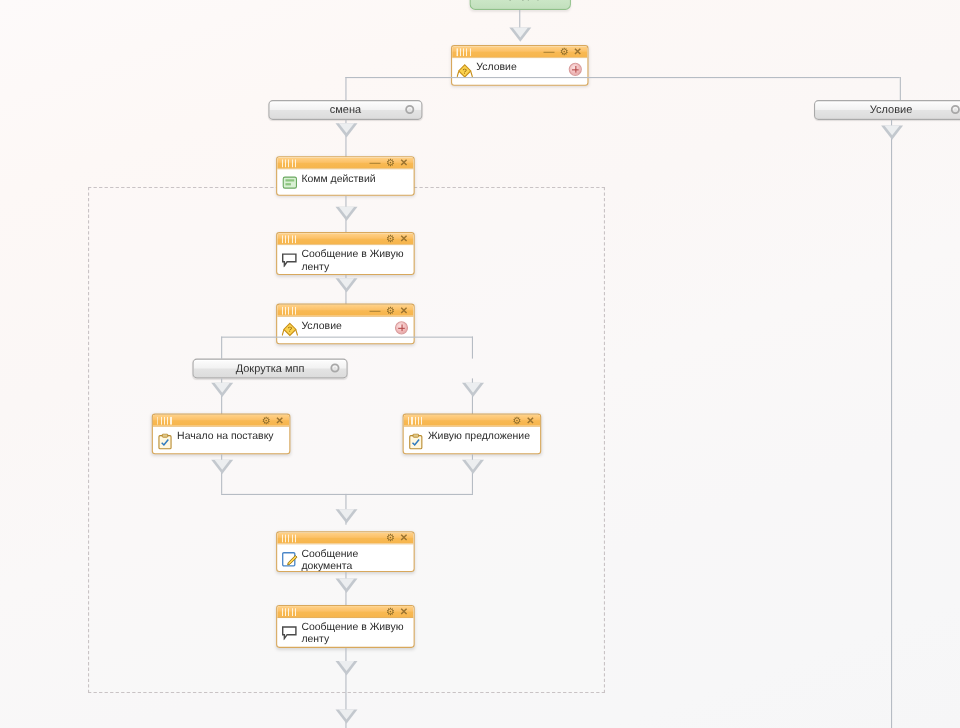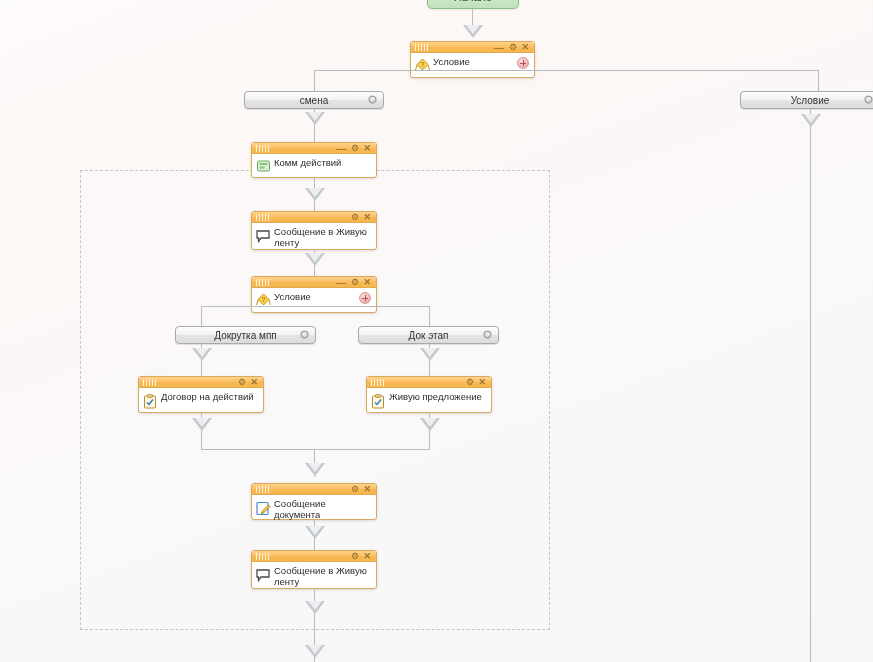--- a/index.html
+++ b/index.html
@@ -250,29 +250,20 @@
   <div class="pill" style="left:131px; top:326px; width:141px;margin-left:44px;">
     <span class="pill-label">Докрутка мпп</span>
     <span class="gear">
       <svg class="gear-svg" width="9" height="9" viewBox="0 0 12 12">
         <circle cx="6" cy="6" r="4.4" fill="none" stroke="#a8a8a8" stroke-width="2.2"></circle>
         <circle cx="6" cy="6" r="1.6" fill="#e4e4e4"></circle>
       </svg>
     </span>
   </div>
 
-  <div class="pill" style="left:358px; top:326px; width:141px;">
-    <span class="pill-label">Док этап</span>
-    <span class="gear">
-      <svg class="gear-svg" width="9" height="9" viewBox="0 0 12 12">
-        <circle cx="6" cy="6" r="4.4" fill="none" stroke="#a8a8a8" stroke-width="2.2"></circle>
-        <circle cx="6" cy="6" r="1.6" fill="#e4e4e4"></circle>
-      </svg>
-    </span>
-  </div>
 
   <div class="vline" style="left:201px; top:344px; height:33px;"></div>
   <div class="arrow" style="left:192px; top:348px;"></div>
 
   <div class="vline" style="left:429px; top:344px; height:33px;"></div>
   <div class="arrow" style="left:420px; top:348px;"></div>
 
   <div class="win" style="left:138px; top:376px; width:126px; height:37px;">
     <div class="win-title">
       <span class="grip"></span>
@@ -280,21 +271,21 @@
       <span class="tb tb-x">✕</span>
     </div>
     <div class="win-body">
       <span class="node-icon" style="top:6px;">
         <svg class="gear-svg" width="14" height="15" viewBox="0 0 14 15">
           <rect x="1.5" y="2" width="11" height="12" rx="1" fill="#fff8e0" stroke="#b88a2e" stroke-width="1"></rect>
           <rect x="4.5" y="0.5" width="5" height="3" rx="0.8" fill="#e0c98b" stroke="#b88a2e" stroke-width="0.8"></rect>
           <path d="M4 8.5 L6 10.5 L10 5.5" stroke="#2f7bbf" stroke-width="1.4" fill="none"></path>
         </svg>
       </span>
-      <span>Договор на действий</span>
+      <span>Начало на поставку</span>
     </div>
   </div>
 
   <div class="win" style="left:366px; top:376px; width:126px; height:37px;">
     <div class="win-title">
       <span class="grip"></span>
       <span class="tb tb-gear">⚙</span>
       <span class="tb tb-x">✕</span>
     </div>
     <div class="win-body">

